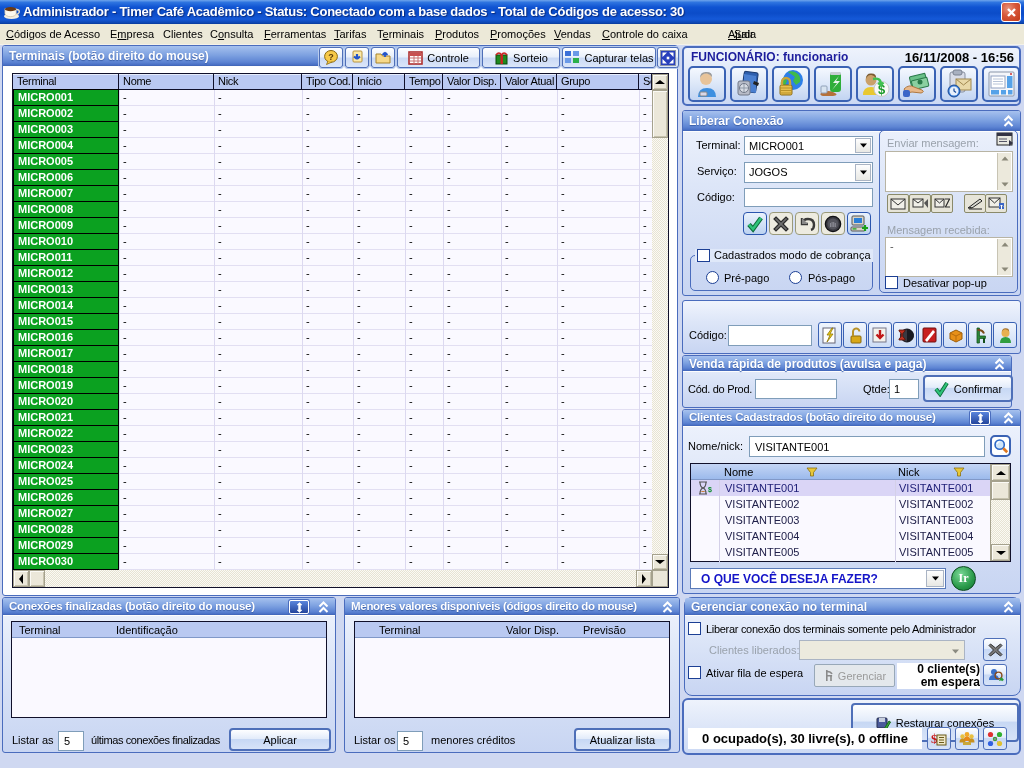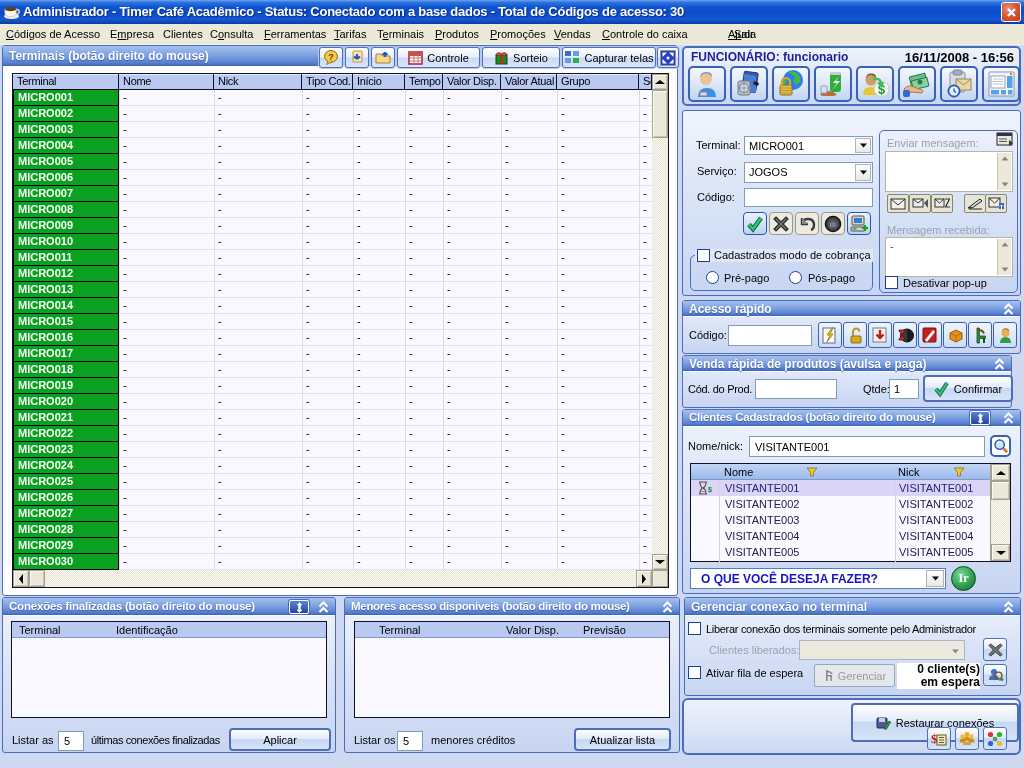--- a/index.html
+++ b/index.html
@@ -629,20 +629,26 @@
         <rect x="5" y="7" width="14" height="12" fill="#fff" stroke="#90a0c0"></rect>
         <path d="M7 10 h10 M7 12.5 h10 M7 15 h10" stroke="#b8c4d8"></path>
         <rect x="21" y="7" width="5.5" height="12" fill="#55a2e8"></rect>
         <rect x="5" y="21" width="8" height="4.5" fill="#55a2e8"></rect>
         <rect x="15" y="21" width="5" height="4.5" fill="#55a2e8"></rect>
         <rect x="22" y="21" width="4.5" height="4.5" fill="#55a2e8"></rect>
       </svg>
     </div>
 </div>
 <div id="sec-liberar" class="abs panel" style="left:682px;top:110px;width:339px;height:186px;">
+  <div class="phdr">
+      <span class="t">Liberar Conexão</span>
+      <svg class="chev" viewBox="0 0 11 13">
+        <path d="M1.5 5.5 L5.5 1.5 L9.5 5.5 M1.5 11 L5.5 7 L9.5 11" fill="none" stroke="#fff" stroke-width="2"></path>
+      </svg>
+    </div>
   <div class="abs lbl" style="left:13px;top:28px;">Terminal:</div>
   <div class="abs tb" style="left:61px;top:25px;width:129px;height:19px;padding:3px 0 0 4px;">MICRO001<span class="cbtn">
         <svg width="7" height="5" viewBox="0 0 7 5">
           <polygon points="0,0.5 7,0.5 3.5,4.5" fill="#000"></polygon>
         </svg>
       </span></div>
   <div class="abs lbl" style="left:14px;top:54px;">Serviço:</div>
   <div class="abs tb" style="left:61px;top:51px;width:129px;height:19px;padding:3px 0 16px 4px;">JOGOS<span class="cbtn">
         <svg width="7" height="5" viewBox="0 0 7 5">
           <polygon points="0,0.5 7,0.5 3.5,4.5" fill="#000"></polygon>
@@ -753,26 +759,20 @@
         </svg>
         <svg style="position:absolute;right:3px;bottom:4px;z-index:2" width="8" height="5" viewBox="0 0 8 5">
           <polygon points="0.5,0.5 4,4.5 7.5,0.5" fill="#8a8878"></polygon>
         </svg>
       </div>
     <div class="abs cb" style="left:5px;top:145px;"></div>
       <div class="abs lbl" style="left:23px;top:146px;">Desativar pop-up</div>
   </div>
 </div>
 <div id="sec-acesso" class="abs panel" style="left:682px;top:300px;width:339px;height:54px;">
-  <div class="phdr" style="height:16px;">
-      <span class="t" style="top:1px;">Acesso rápido</span>
-      <svg class="chev" style="top:2px;" viewBox="0 0 11 13">
-        <path d="M1.5 5.5 L5.5 1.5 L9.5 5.5 M1.5 11 L5.5 7 L9.5 11" fill="none" stroke="#fff" stroke-width="2"></path>
-      </svg>
-    </div>
   <div class="abs lbl" style="left:6px;top:28px;">Código:</div>
   <div class="abs tb" style="left:45px;top:24px;width:84px;height:21px;"></div>
   <div class="abs qbtn" style="left:135px;">
       <svg width="17" height="17" viewBox="0 0 17 17">
         <rect x="1" y="1" width="12" height="15" fill="#fefefe" stroke="#667"></rect>
         <path d="M10 1 L5 8 h3 L5 15 l6 -8 h-3 l3 -6z" fill="#f0d018" stroke="#8a7408" stroke-width="0.8"></path>
       </svg>
     </div>
   <div class="abs qbtn" style="left:160px;">
       <svg width="15" height="17" viewBox="0 0 15 17">
@@ -944,38 +944,38 @@
     </div>
   </div>
   <div class="abs lbl" style="left:9px;top:735px;"></div>
   <div class="abs lbl" style="left:9px;top:136px;">Listar as</div>
   <div class="abs tb" style="left:55px;top:133px;width:26px;height:20px;padding:3px 0 0 5px;">5</div>
   <div class="abs lbl" style="left:88px;top:136px;letter-spacing:-0.4px;">últimas conexões finalizadas</div>
   <div class="abs xbtn" style="left:226px;top:130px;width:102px;height:23px;border-width:2px;border-radius:4px;display:flex;align-items:center;justify-content:center;">Aplicar</div>
 </div>
 <div id="p-menores" class="abs panel" style="left:344px;top:597px;width:336px;height:156px;">
   <div class="phdr" style="height:18px;">
-      <span class="t" style="top:2px;font-size:11.5px;letter-spacing:-0.3px;">Menores acesso disponíveis (botão direito do mouse)</span>
+      <span class="t" style="top:2px;font-size:11.5px;letter-spacing:-0.3px;">Menores valores disponíveis (ódigos direito do mouse)</span>
       <svg class="chev" style="top:3px;" viewBox="0 0 11 13">
         <path d="M1.5 5.5 L5.5 1.5 L9.5 5.5 M1.5 11 L5.5 7 L9.5 11" fill="none" stroke="#fff" stroke-width="2"></path>
       </svg>
     </div>
   <div class="abs" style="left:9px;top:23px;width:316px;height:97px;border:1px solid #10102a;background:#faf9ff;">
     <div class="abs" style="left:0;top:0;width:314px;height:16px;background:#b9c9f1;border-bottom:1px solid #8098c8;">
       <span class="abs" style="left:24px;top:2px;font-size:11px;">Terminal</span>
       <span class="abs" style="left:151px;top:2px;font-size:11px;">Valor Disp.</span>
       <span class="abs" style="left:228px;top:2px;font-size:11px;">Previsão</span>
     </div>
   </div>
   <div class="abs lbl" style="left:9px;top:136px;">Listar os</div>
   <div class="abs tb" style="left:52px;top:133px;width:26px;height:20px;padding:3px 0 0 5px;">5</div>
   <div class="abs lbl" style="left:86px;top:136px;">menores créditos</div>
   <div class="abs xbtn" style="left:229px;top:130px;width:97px;height:23px;border-width:2px;border-radius:4px;display:flex;align-items:center;justify-content:center;">Atualizar lista</div>
 </div>
-<div id="p-ger" class="abs panel" style="left:684px;top:597px;width:337px;height:99px;">
+<div id="p-ger" class="abs panel" style="left:684px;top:597px;width:337px;height:99px;border-radius:8px;">
   <div class="phdr" style="height:18px;">
       <span class="t" style="top:2px;">Gerenciar conexão no terminal</span>
       <svg class="chev" style="top:3px;" viewBox="0 0 11 13">
         <path d="M1.5 5.5 L5.5 1.5 L9.5 5.5 M1.5 11 L5.5 7 L9.5 11" fill="none" stroke="#fff" stroke-width="2"></path>
       </svg>
     </div>
   <div class="abs cb" style="left:3px;top:24px;"></div>
   <div class="abs lbl" style="left:21px;top:25px;letter-spacing:-0.3px;">Liberar conexão dos terminais somente pelo Administrador</div>
   <div class="abs dlbl" style="left:24px;top:46px;">Clientes liberados:</div>
   <div class="abs" style="left:114px;top:42px;width:166px;height:20px;background:#eceade;border:1px solid #aab4c4;">
@@ -1013,20 +1013,21 @@
 </div>
 <div id="p-rest" class="abs" style="left:682px;top:698px;width:339px;height:57px;border:2px solid #4a6cbd;border-radius:6px;background:linear-gradient(180deg,#eef3fc,#ccd9f4);">
   <div class="abs xbtn" style="left:167px;top:3px;width:168px;height:39px;border-width:2px;border-radius:4px;display:flex;align-items:center;justify-content:center;gap:5px;">
       <svg width="15" height="14" viewBox="0 0 15 14">
         <rect x="1" y="2" width="10" height="10" rx="1" fill="#4a5a9a" stroke="#222a4a"></rect>
         <rect x="3" y="2" width="6" height="4" fill="#c8d0e0"></rect>
         <path d="M8 13 L13 5 l1.5 1 -4 7z" fill="#3aa83a" stroke="#1a6a1a"></path>
       </svg>
       <span>Restaurar conexões</span>
     </div>
+  <div class="abs" style="left:4px;top:28px;width:234px;height:21px;background:#fff;font-weight:bold;font-size:13px;text-align:center;padding-top:3px;">0 ocupado(s),  30 livre(s), 0 offline</div>
   <div class="abs xbtn" style="left:243px;top:27px;width:24px;height:23px;display:flex;align-items:center;justify-content:center;">
       <svg width="16" height="16" viewBox="0 0 16 16">
         <text x="0" y="12" font-size="13" font-weight="bold" fill="#c81818" font-family="Liberation Serif">$</text>
         <rect x="6" y="4" width="9" height="10" fill="#f0e8c8" stroke="#6a5a18"></rect>
         <path d="M8 6.5 h5 M8 9 h5 M8 11.5 h5" stroke="#6a5a18"></path>
       </svg>
     </div>
   <div class="abs xbtn" style="left:271px;top:27px;width:24px;height:23px;display:flex;align-items:center;justify-content:center;">
       <svg width="16" height="15" viewBox="0 0 16 15">
         <circle cx="8" cy="3.5" r="2.4" fill="#f0a828"></circle>

